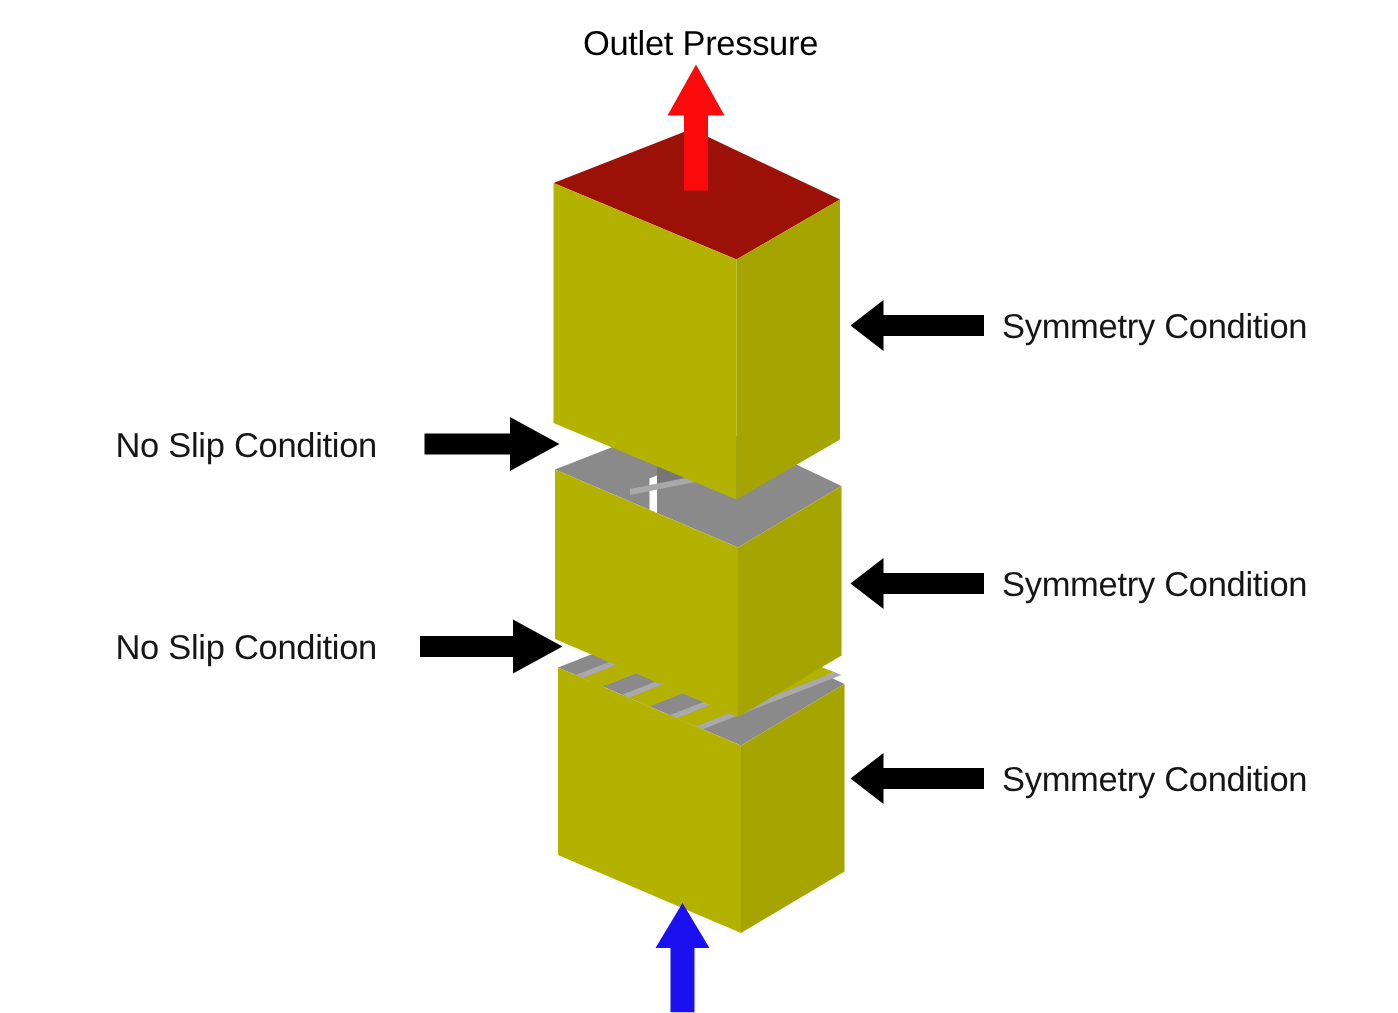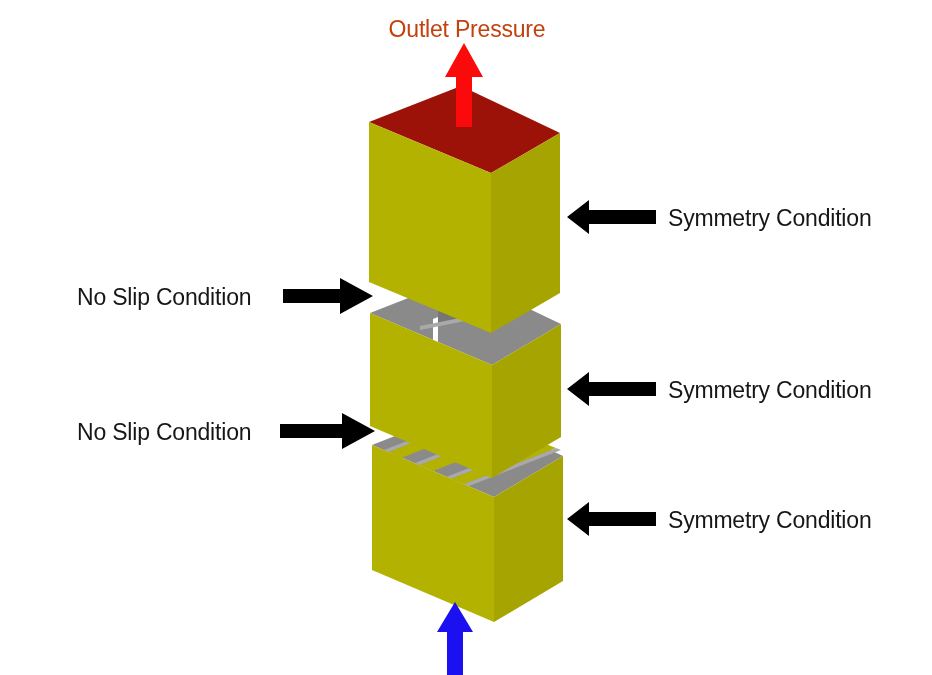--- a/index.html
+++ b/index.html
@@ -57,21 +57,21 @@
     <polygon points="464,43 483,77 472,77 472,127 456,127 456,77 445,77" fill="#fa0a0a"></polygon>
     <polygon points="455,602 473,632 463,632 463,675 447,675 447,632 437,632" fill="#1b10ef"></polygon>
 
     <polygon points="283,289 340,289 340,278 373,296 340,314 340,303 283,303" fill="#000000"></polygon>
     <polygon points="280,424 342,424 342,413 375,431 342,449 342,438 280,438" fill="#000000"></polygon>
     <polygon points="567,217 589,200 589,210 656,210 656,224 589,224 589,234" fill="#000000"></polygon>
     <polygon points="567,389 589,372 589,382 656,382 656,396 589,396 589,406" fill="#000000"></polygon>
     <polygon points="567,519 589,502 589,512 656,512 656,526 589,526 589,536" fill="#000000"></polygon>
   </svg>
 
-  <div class="lbl lbl-center" style="left: 377px; top: 29px; width: 180px; color: #c2410c;">Outlet Pressure</div>
+  <div class="lbl lbl-center" style="left: 377px; top: 29px; width: 180px; color: #000000;">Outlet Pressure</div>
 
   <div class="lbl" style="left: 77px; top: 297px; color: rgb(22, 22, 22);">No Slip Condition</div>
 
   <div class="lbl" style="left: 77px; top: 432px; color: rgb(22, 22, 22);">No Slip Condition</div>
 
   <div class="lbl" style="left: 668px; top: 218px; color: rgb(22, 22, 22);">Symmetry Condition</div>
 
   <div class="lbl" style="left: 668px; top: 390px; color: rgb(22, 22, 22);">Symmetry Condition</div>
 
   <div class="lbl" style="left: 668px; top: 520px; color: rgb(22, 22, 22);">Symmetry Condition</div>

